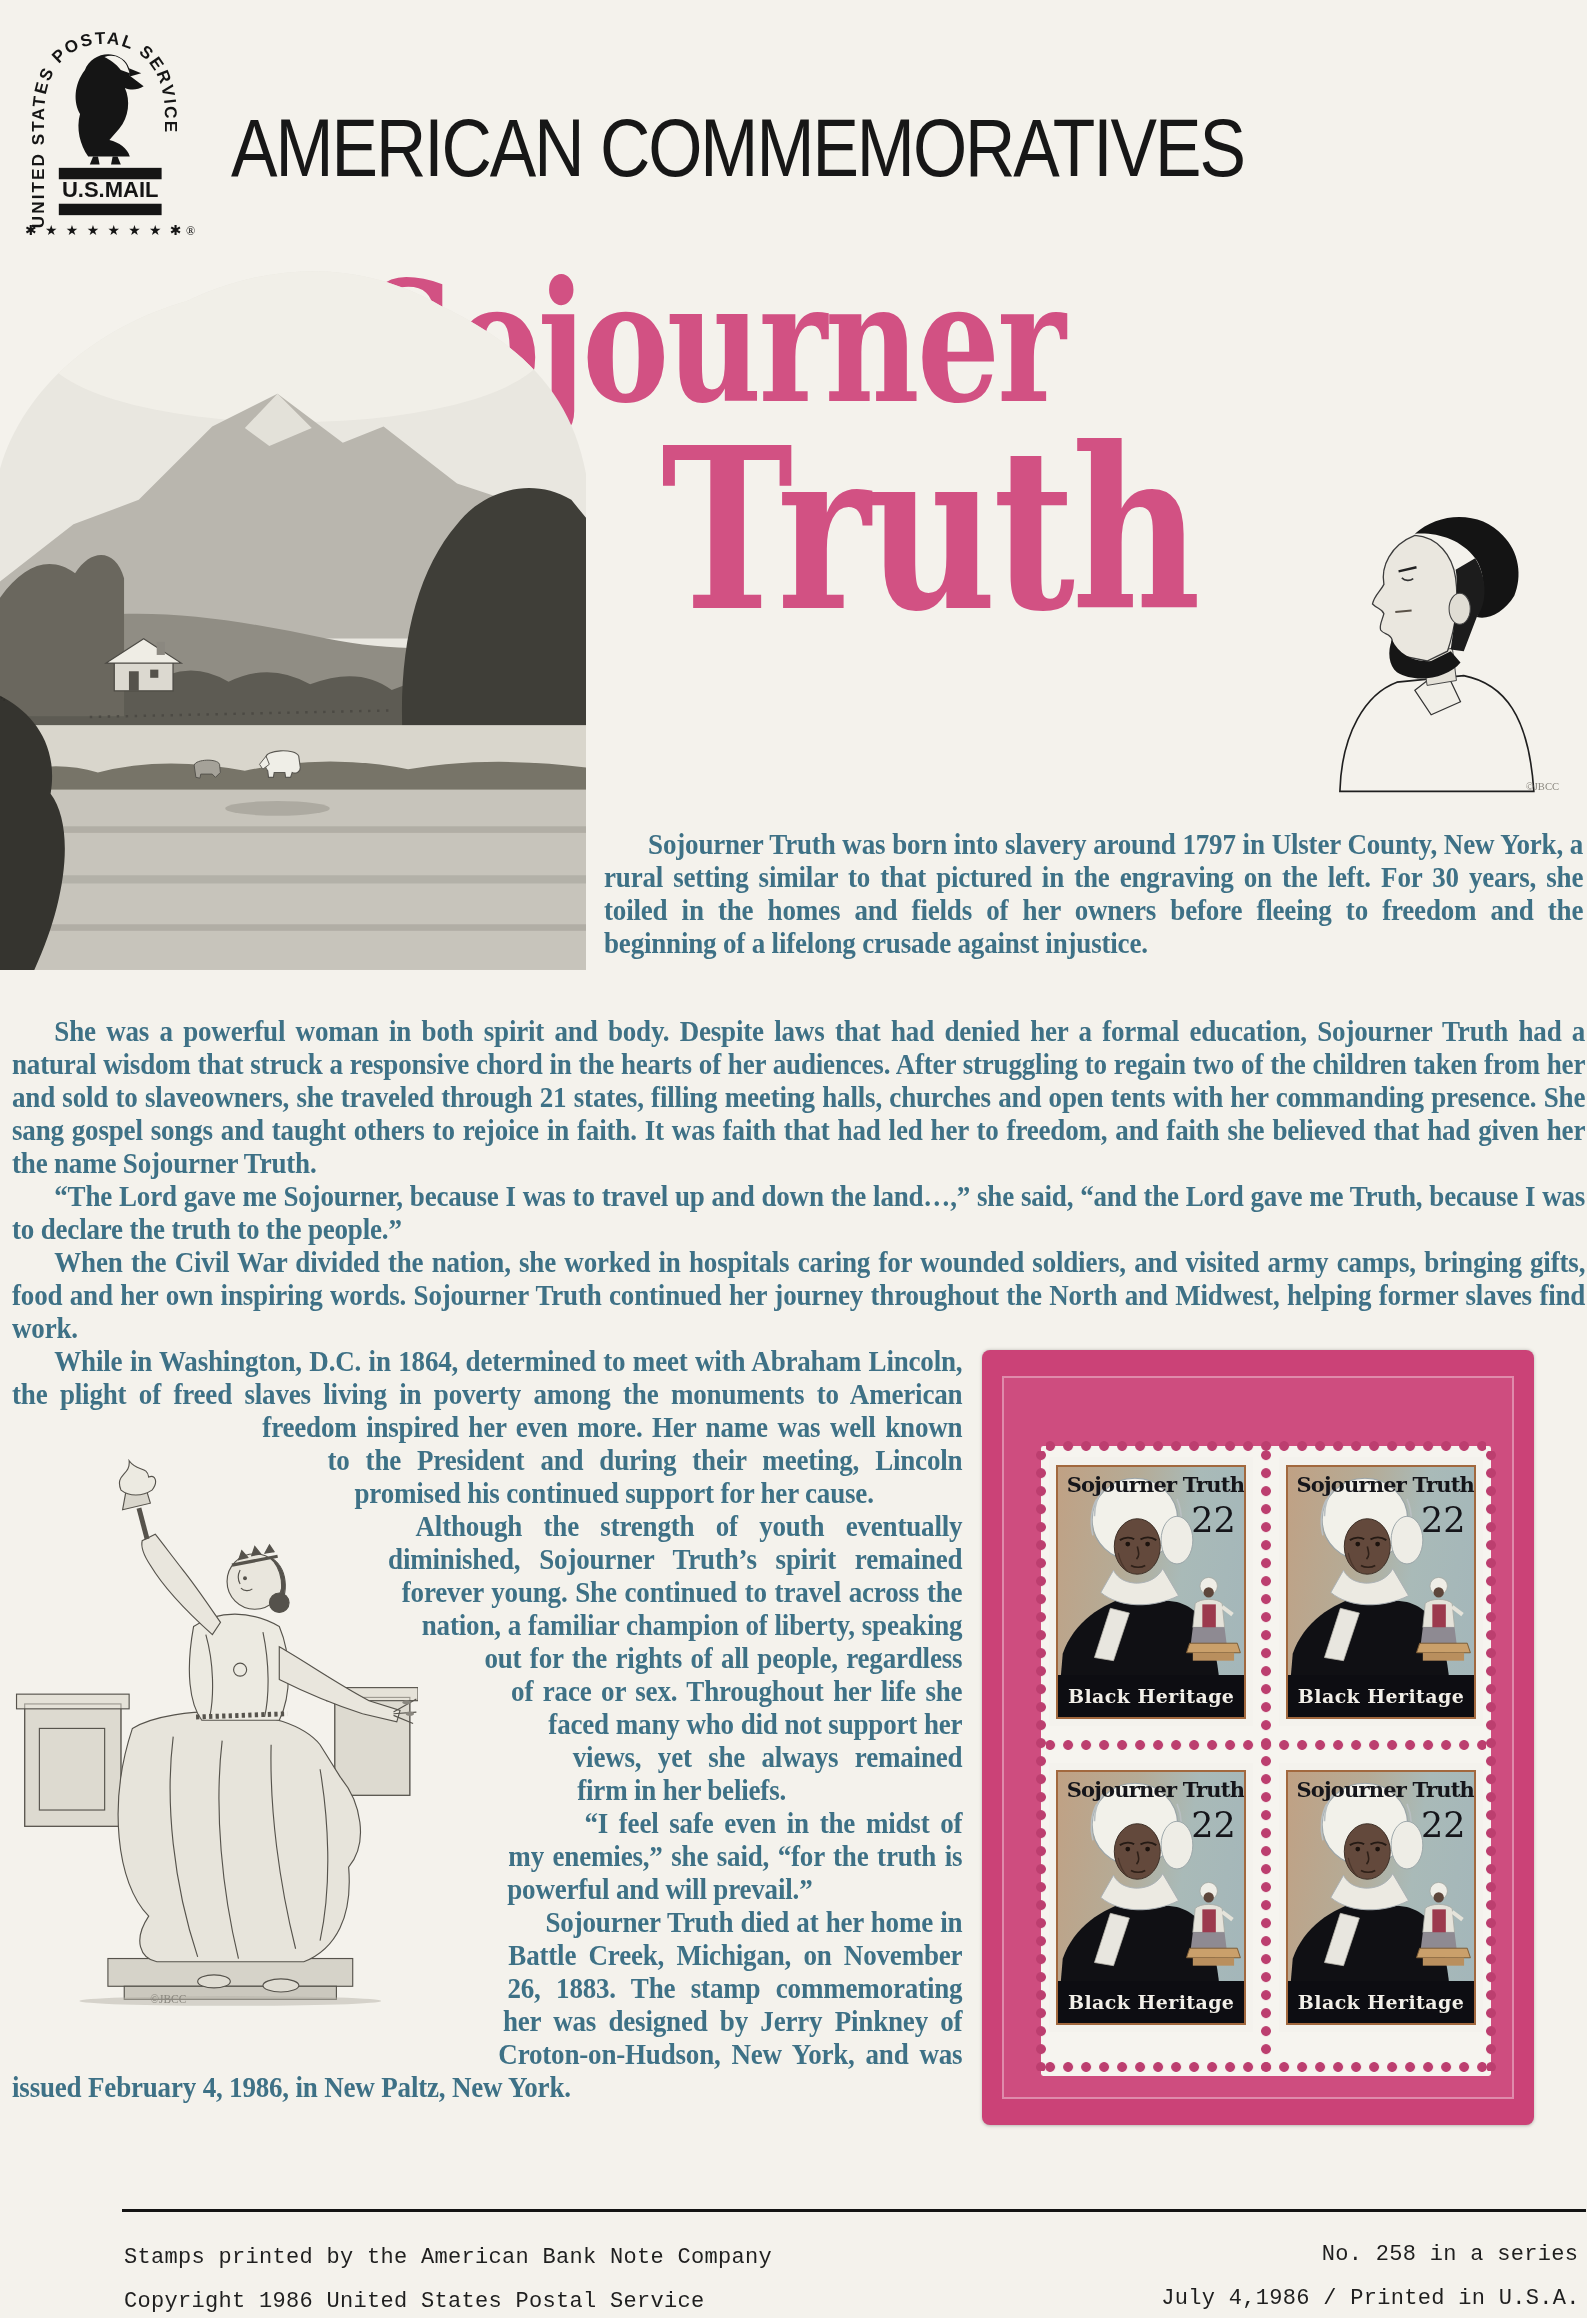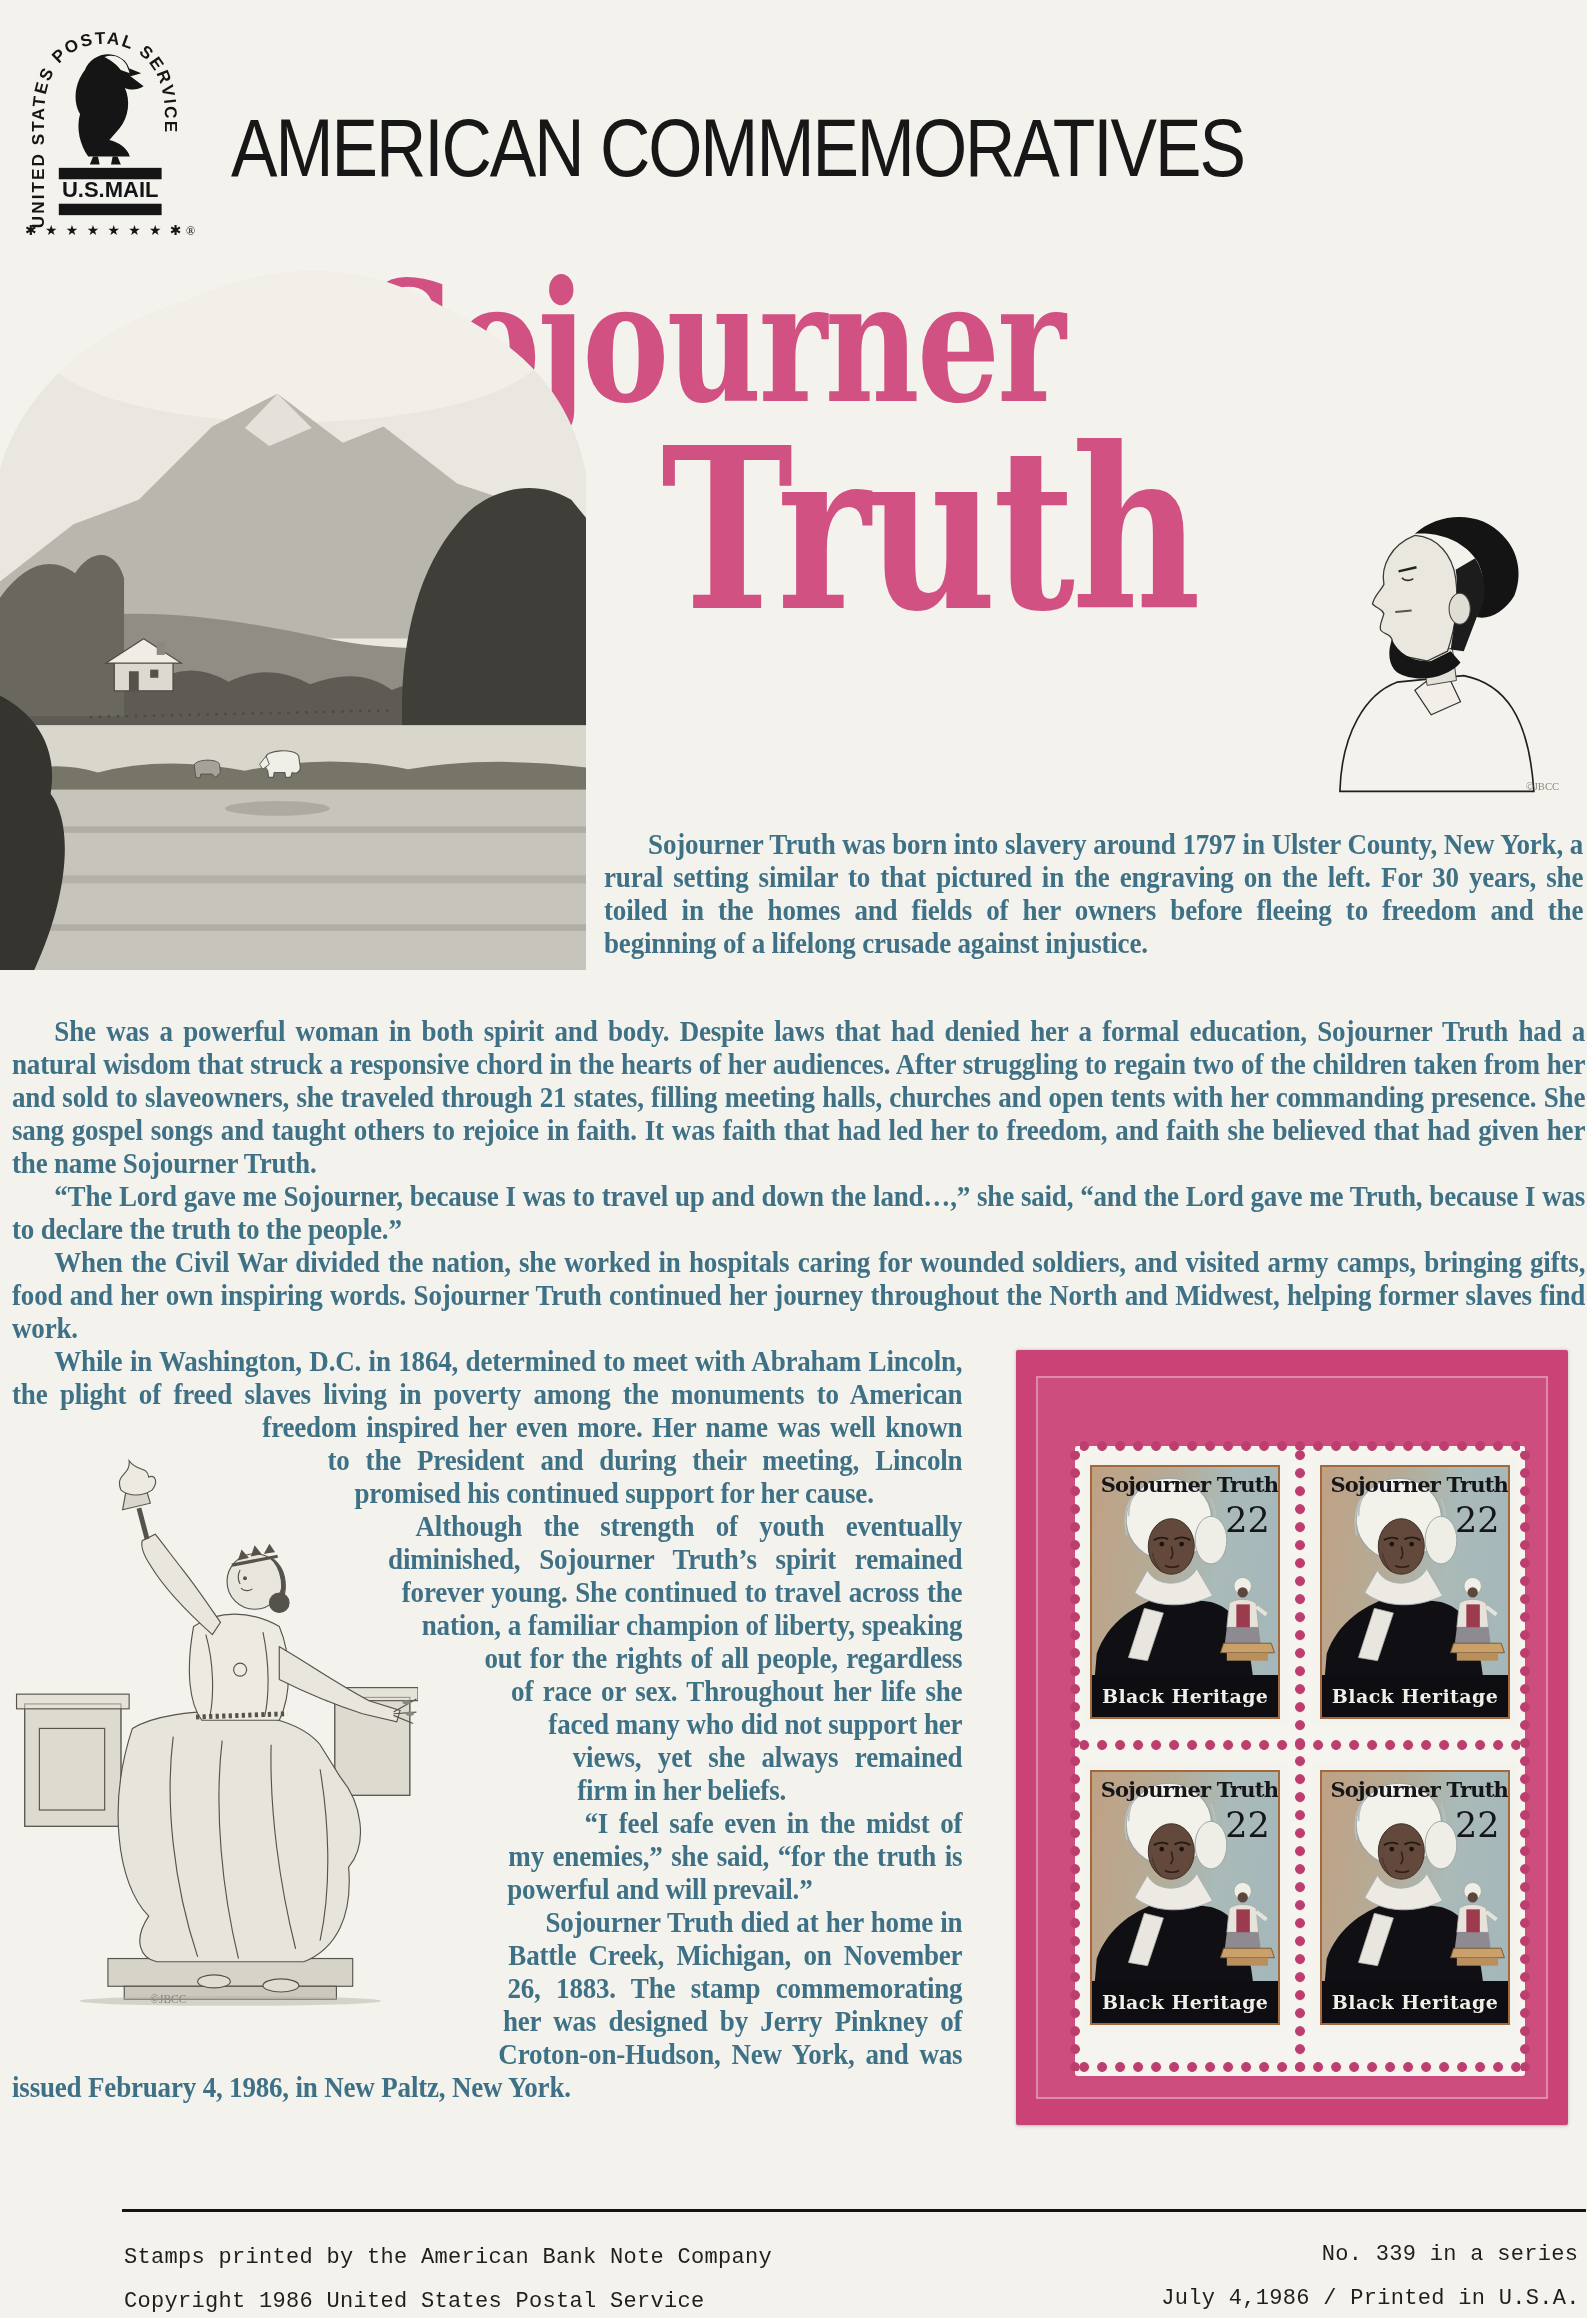--- a/index.html
+++ b/index.html
@@ -27,21 +27,21 @@
   .flow{position:absolute;left:12.2px;top:1014px;width:1748px;height:1273px;transform:scaleX(.9);
         transform-origin:0 0;font-size:30px;line-height:33px;font-weight:bold;
         text-align:justify;letter-spacing:-0.2px;}
   .flow p{margin:0;text-indent:47px;}
   .sp-right{float:right;width:692px;height:781px;}
   .sp-left{float:left;width:628px;height:726px;shape-margin:6.5px;
       shape-outside:polygon(0 86px,245px 91px,359px 143px,400px 208px,432px 277px,
       457px 310px,530px 339px,555px 375px,596px 404px,624px 441px,534px 477px,
       545px 522px,534px 571px,545px 620px,530px 718px,0 724px);}
   
-  .mat{position:absolute;left:1016px;top:1350px;width:552px;height:775px;border-radius:2px;
+  .mat{position:absolute;left:982px;top:1350px;width:552px;height:775px;border-radius:8px;
        box-shadow:0 0.8px 3.3px rgba(0,0,0,.25);}
   .acetate{position:absolute;left:19.6px;top:26px;right:19.6px;bottom:26px;
        border:2.4px solid rgba(255,255,255,.35);background:rgba(255,255,255,.06);}
   .pane{position:absolute;left:59px;top:96px;width:450px;height:630px;background:#f6f4ef;
        border-radius:2.4px;}
   .perf{position:absolute;background-image:radial-gradient(circle,var(--dot,#bc3e6f) 4.5px,rgba(0,0,0,0) 5.3px);
        background-size:18px 18px;background-position:center;}
   .perf.v{width:18px;top:4.9px;bottom:4.9px;left:216px;}
   .perf.h{height:18px;left:4.9px;right:4.9px;top:290px;}
   .perf.et{height:18px;left:4.9px;right:4.9px;top:-9px;}
@@ -332,17 +332,17 @@
       <rect x="182" y="173" width="17" height="30" fill="#9c3a4e"></rect>
       <path d="M170,202 L210,202 L214,234 L166,234 Z" fill="#8e8a92"></path>
       <path d="M207,176 L220,186" stroke="#e5e3da" stroke-width="5"></path>
       <path d="M162,234 L230,234 L226,222 L166,222 Z" fill="#caa06b" stroke="#7a5a33" stroke-width="1.2"></path>
       <rect x="170" y="234" width="52" height="10" fill="#b98f5e"></rect>
     </symbol>
   </svg>
 
   <div class="rule"></div>
   <div class="fnote f-printer">Stamps printed by the American Bank Note Company</div>
-  <div class="fnote f-series">No. 339 in a series</div>
+  <div class="fnote f-series">No. 258 in a series</div>
   <div class="fnote f-copy">Copyright 1986 United States Postal Service</div>
   <div class="fnote f-issue">July 4,1986 / Printed in U.S.A.</div>
 </div>
 
 
 </body></html>

